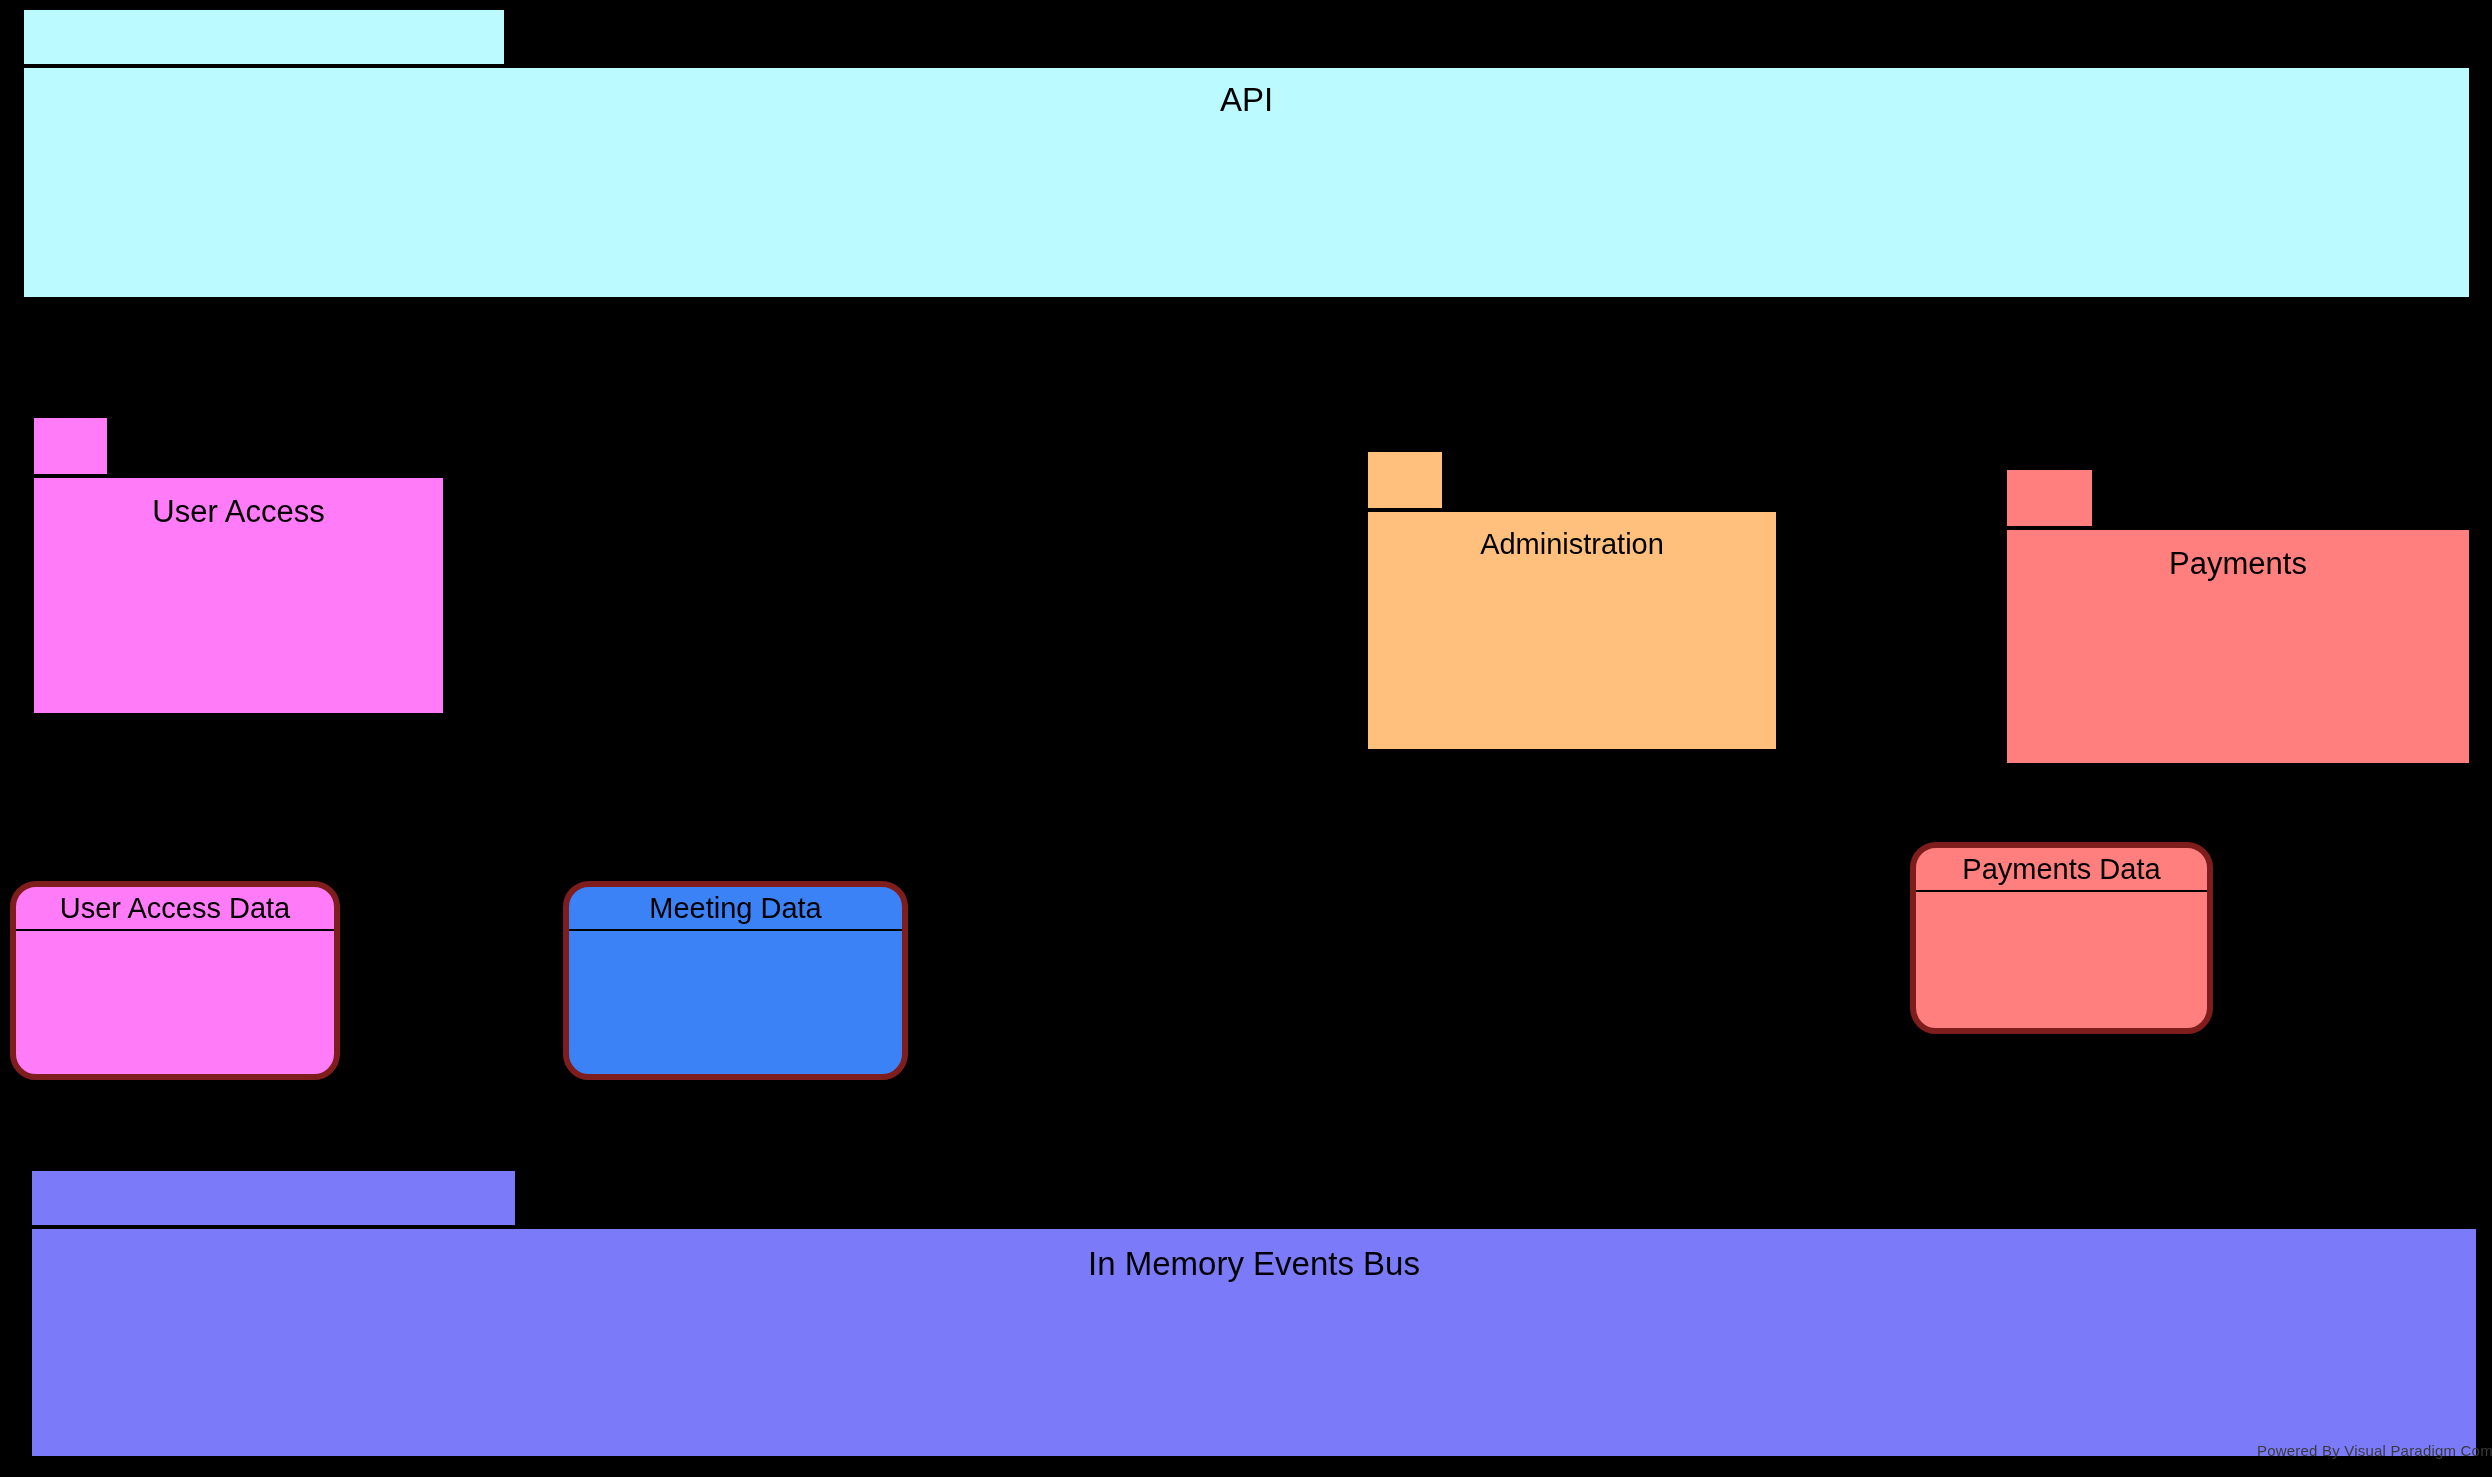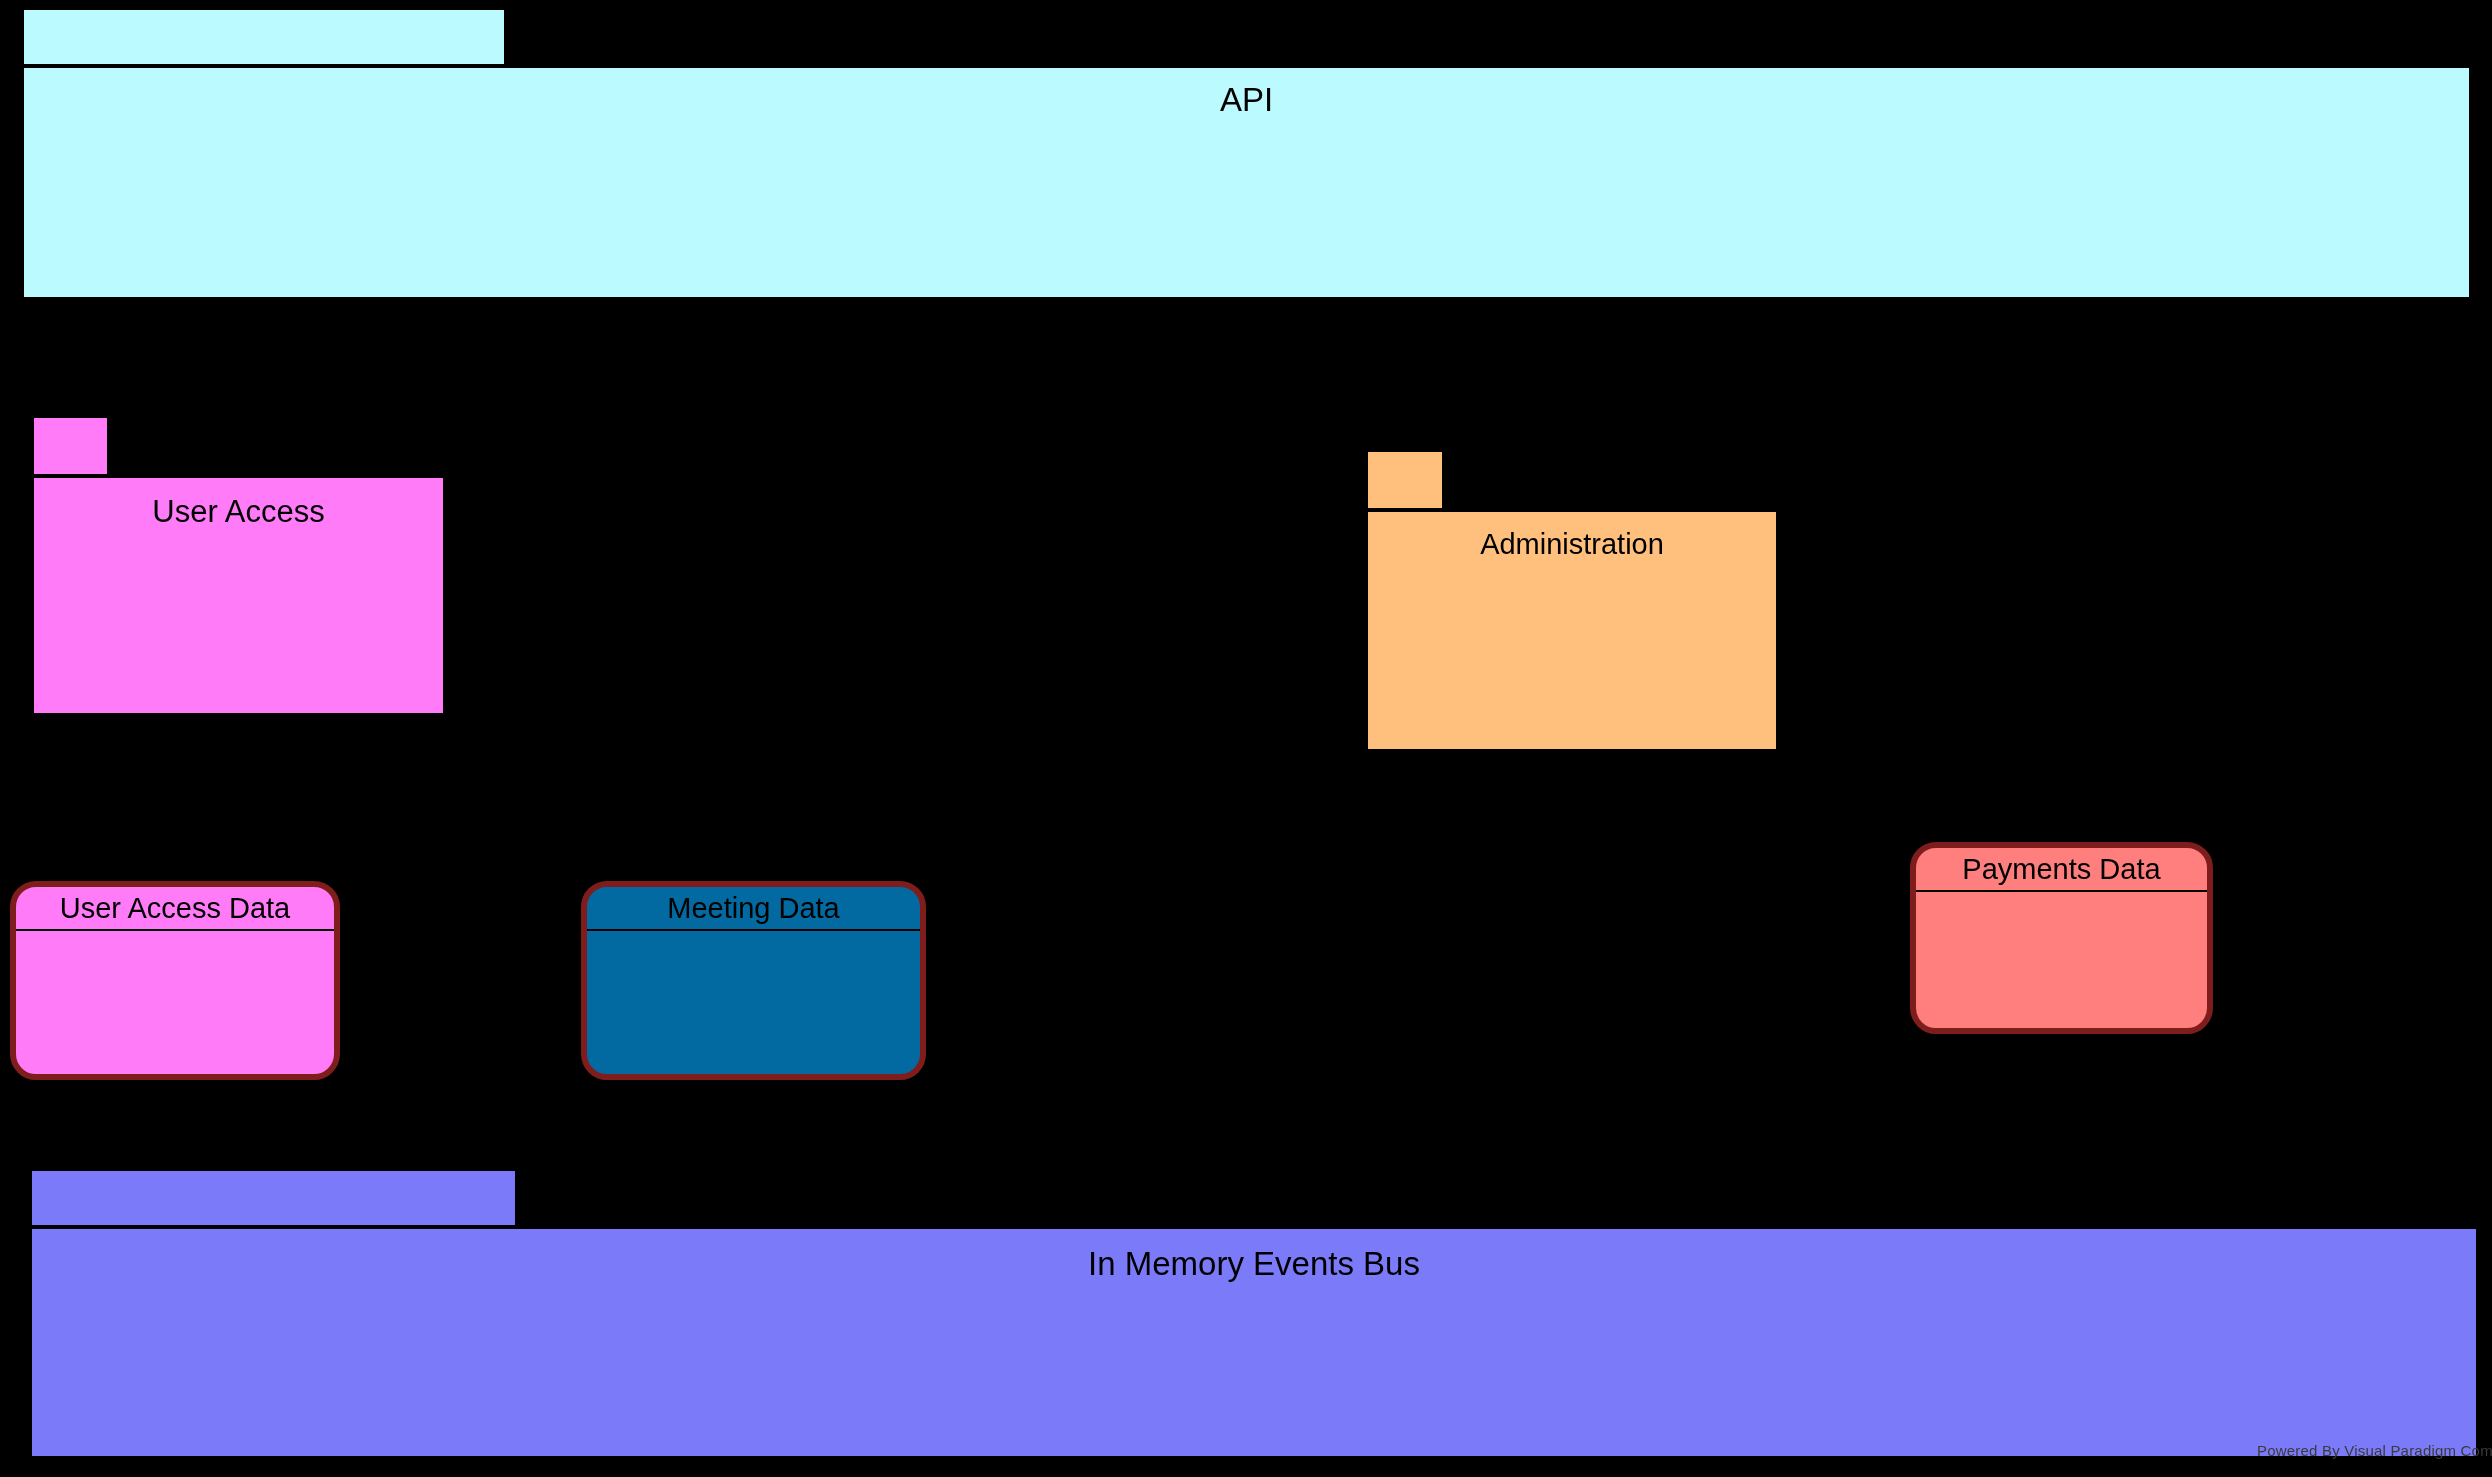--- a/index.html
+++ b/index.html
@@ -96,26 +96,31 @@
     <div class="pkg-title" style="top:75px; font-size:33px;">API</div>
   </div>
 
 
   <div class="folder" id="pkg-administration" style="left:1366px; top:450px; width:412px; height:300px;">
     <div class="tab" style="width:78px; height:60px; background:#FFC07E;"></div>
     <div class="body" style="top:60px; width:412px; height:241px; background:#FFC07E;"></div>
     <div class="pkg-title" style="top:80px; font-size:29px;">Administration</div>
   </div>
 
+  <div class="folder" id="pkg-payments" style="left:2005px; top:468px; width:466px; height:297px;">
+    <div class="tab" style="width:89px; height:60px; background:#FF7E7E;"></div>
+    <div class="body" style="top:60px; width:466px; height:237px; background:#FF7E7E;"></div>
+    <div class="pkg-title" style="top:80px; font-size:31px;">Payments</div>
+  </div>
 
   <div class="datastore" id="ds-user-access" style="left:10px; top:881px; width:330px; height:199px; background:#FF7BF7;">
     <div class="ds-header" style="height:44px; font-size:29px;">User Access Data</div>
   </div>
 
-  <div class="datastore" id="ds-meeting" style="left:581px; top:881px; width:345px; height:199px; background:#0369a1;">
+  <div class="datastore" id="ds-meeting" style="left:563px; top:881px; width:345px; height:199px; background:#3b82f6;">
     <div class="ds-header" style="height:44px; font-size:29px;">Meeting Data</div>
   </div>
 
 
   <div class="datastore" id="ds-payments" style="left:1910px; top:842px; width:303px; height:192px; background:#FF7E7E;">
     <div class="ds-header" style="height:44px; font-size:29px;">Payments Data</div>
   </div>
 
   <div class="folder" id="pkg-events-bus" style="left:30px; top:1169px; width:2448px; height:289px;">
     <div class="tab" style="width:487px; height:58px; background:#7B7BF9;"></div>

